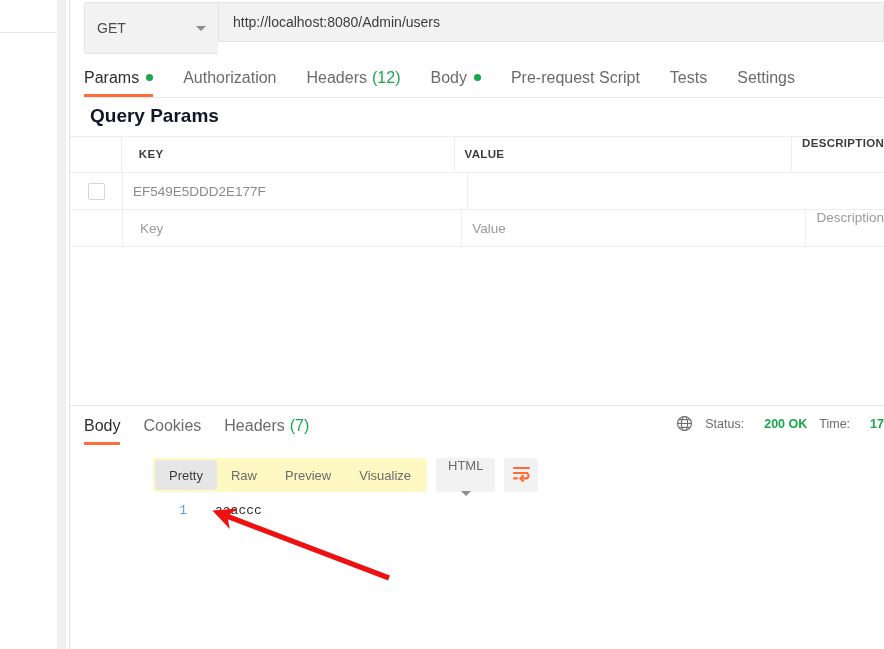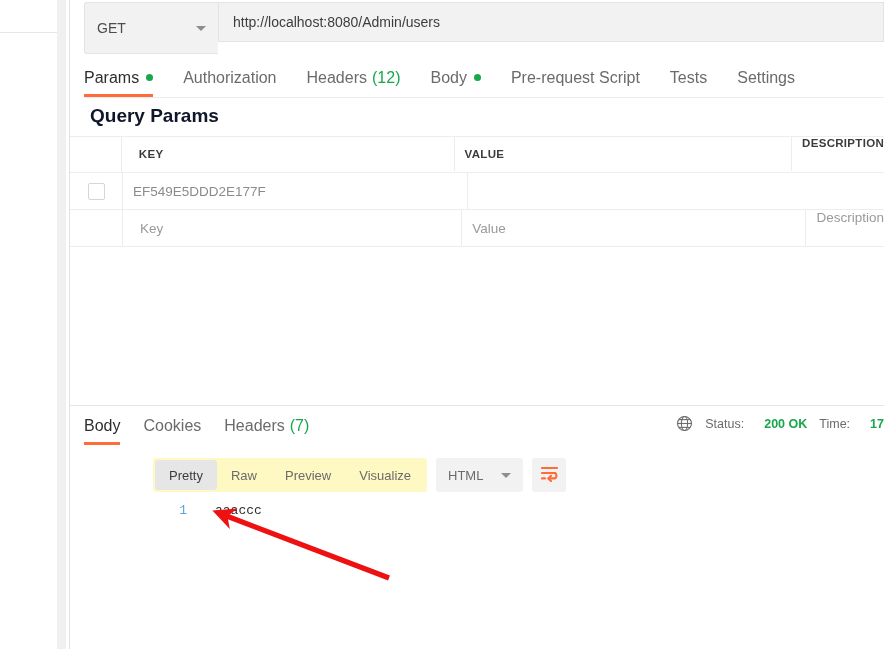--- a/index.html
+++ b/index.html
@@ -132,21 +132,21 @@
   
   .fmt-bar { position: absolute; left: 83px; top: 458px; display: flex; align-items: center; gap: 9px; }
   .seg-group { background: #fef9c3; border-radius: 3px; display: flex; height: 34px; align-items: center; padding: 0 2px; }
   .seg {
     height: 30px; display: flex; align-items: center; padding: 0 14px;
     font-size: 13px; color: #6b6b6b; border-radius: 3px; cursor: pointer;
   }
   .seg.active { background: #e6e6e6; color: #3c3c3c; }
   .lang-select {
     background: #f2f2f2; border-radius: 3px; height: 34px; display: flex; align-items: center;
-    padding: 0 12px; gap: 18px; cursor: pointer;
+    padding: 0 12px; gap: 18px; cursor: pointer; flex-direction: column;
   }
   .lang-label { font-size: 13px; color: #6b6b6b; }
   .icon-btn {
     width: 34px; height: 34px; background: #f2f2f2; border-radius: 3px;
     display: flex; align-items: center; justify-content: center; cursor: pointer;
   }
 
   
   .code-area { position: absolute; left: 83px; top: 503px; right: 0; bottom: 0; }
   .code-line { display: flex; align-items: flex-start; font-family: "Liberation Mono", monospace; font-size: 13px; }

